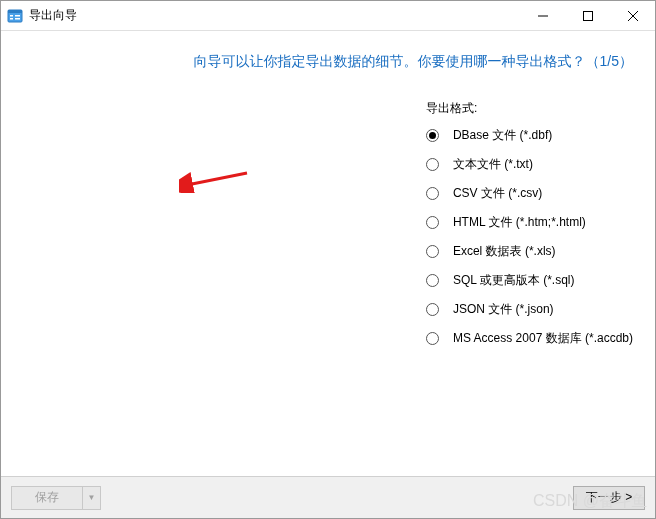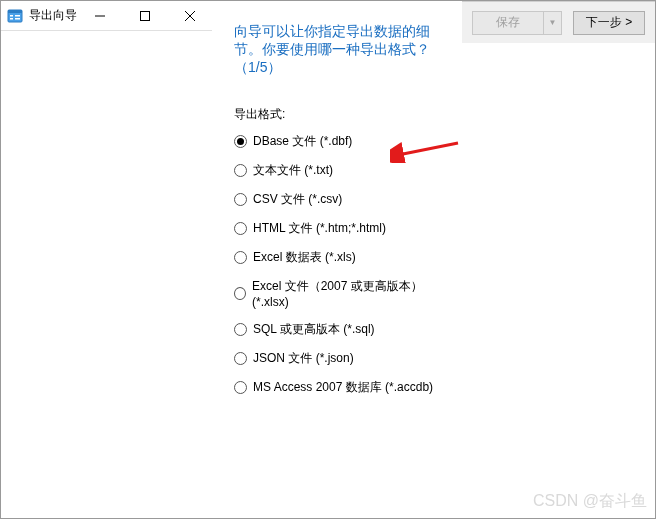--- a/index.html
+++ b/index.html
@@ -9,20 +9,21 @@
       background: #fff;
       width: 656px;
       height: 519px;
       overflow: hidden;
     }
     .window {
       width: 656px;
       height: 519px;
       border: 1px solid #999;
       display: flex;
+      flex-direction: column;
       background: #fff;
       position: relative;
     }
     .titlebar {
       height: 30px;
       display: flex;
       align-items: center;
       background: #fff;
       border-bottom: 1px solid #e0e0e0;
     }
@@ -79,21 +80,21 @@
       margin-bottom: 10px;
     }
     .radio-list {
       display: flex;
       flex-direction: column;
       gap: 12px;
     }
     .radio-item {
       display: flex;
       align-items: center;
-      gap: 6px;
+      gap: 14px;
       font-size: 12px;
       color: #000;
     }
     .radio {
       width: 13px;
       height: 13px;
       border: 1px solid #555;
       border-radius: 50%;
       display: inline-flex;
       align-items: center;
@@ -212,24 +213,20 @@
         <label class="radio-item">
           <span class="radio"></span>
           <span>HTML 文件 (*.htm;*.html)</span>
         </label>
         <label class="radio-item">
           <span class="radio"></span>
           <span>Excel 数据表 (*.xls)</span>
         </label>
         <label class="radio-item">
           <span class="radio"></span>
-          <span>Excel 文件（2007 或更高版本）(*.xlsx)</span>
-        </label>
-        <label class="radio-item">
-          <span class="radio"></span>
           <span>SQL 或更高版本 (*.sql)</span>
         </label>
         <label class="radio-item">
           <span class="radio"></span>
           <span>JSON 文件 (*.json)</span>
         </label>
         <label class="radio-item">
           <span class="radio"></span>
           <span>MS Access 2007 数据库 (*.accdb)</span>
         </label>

